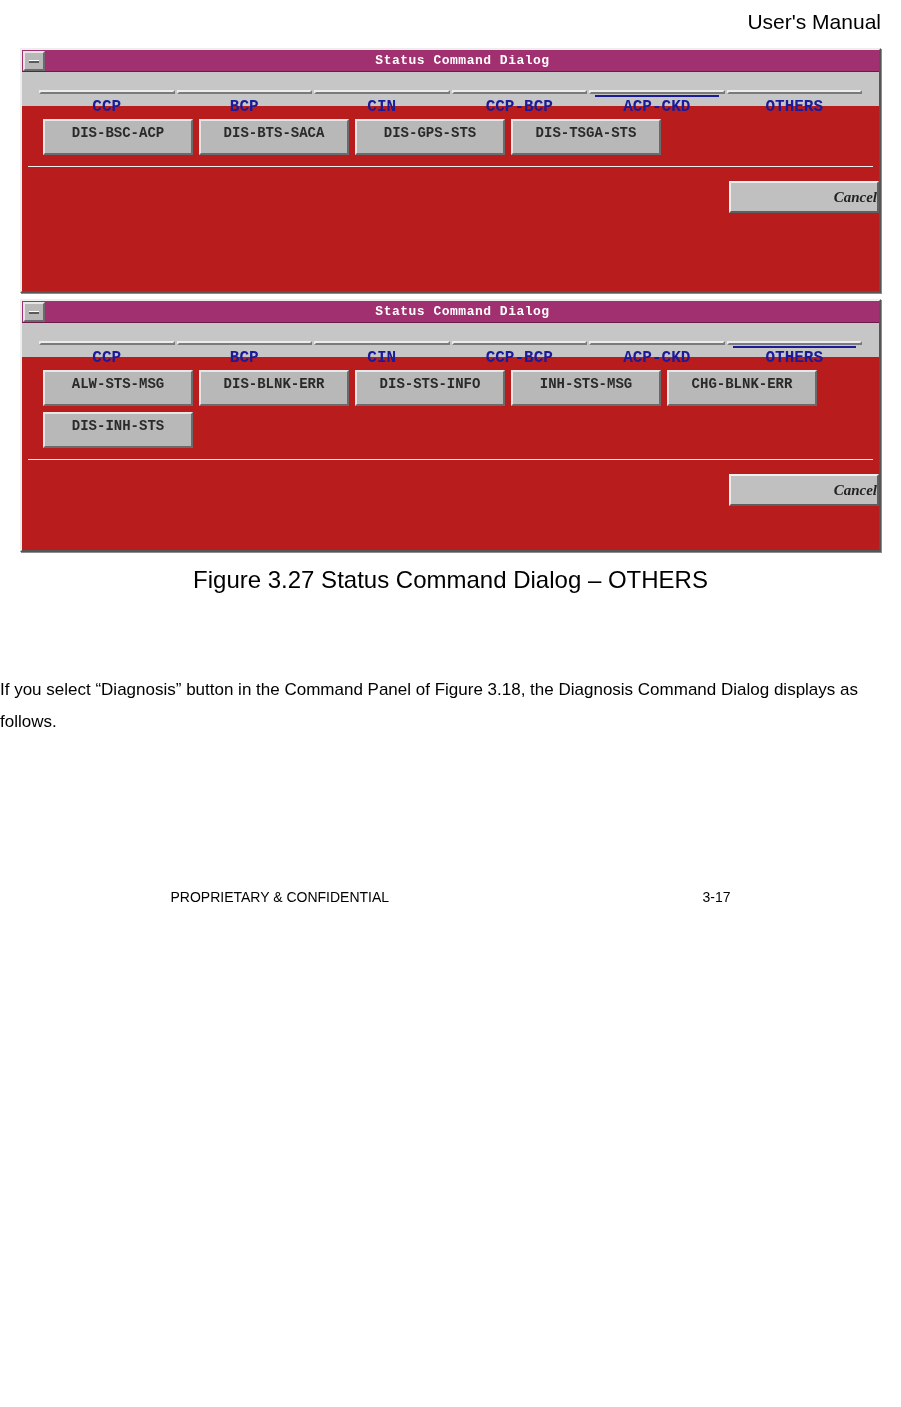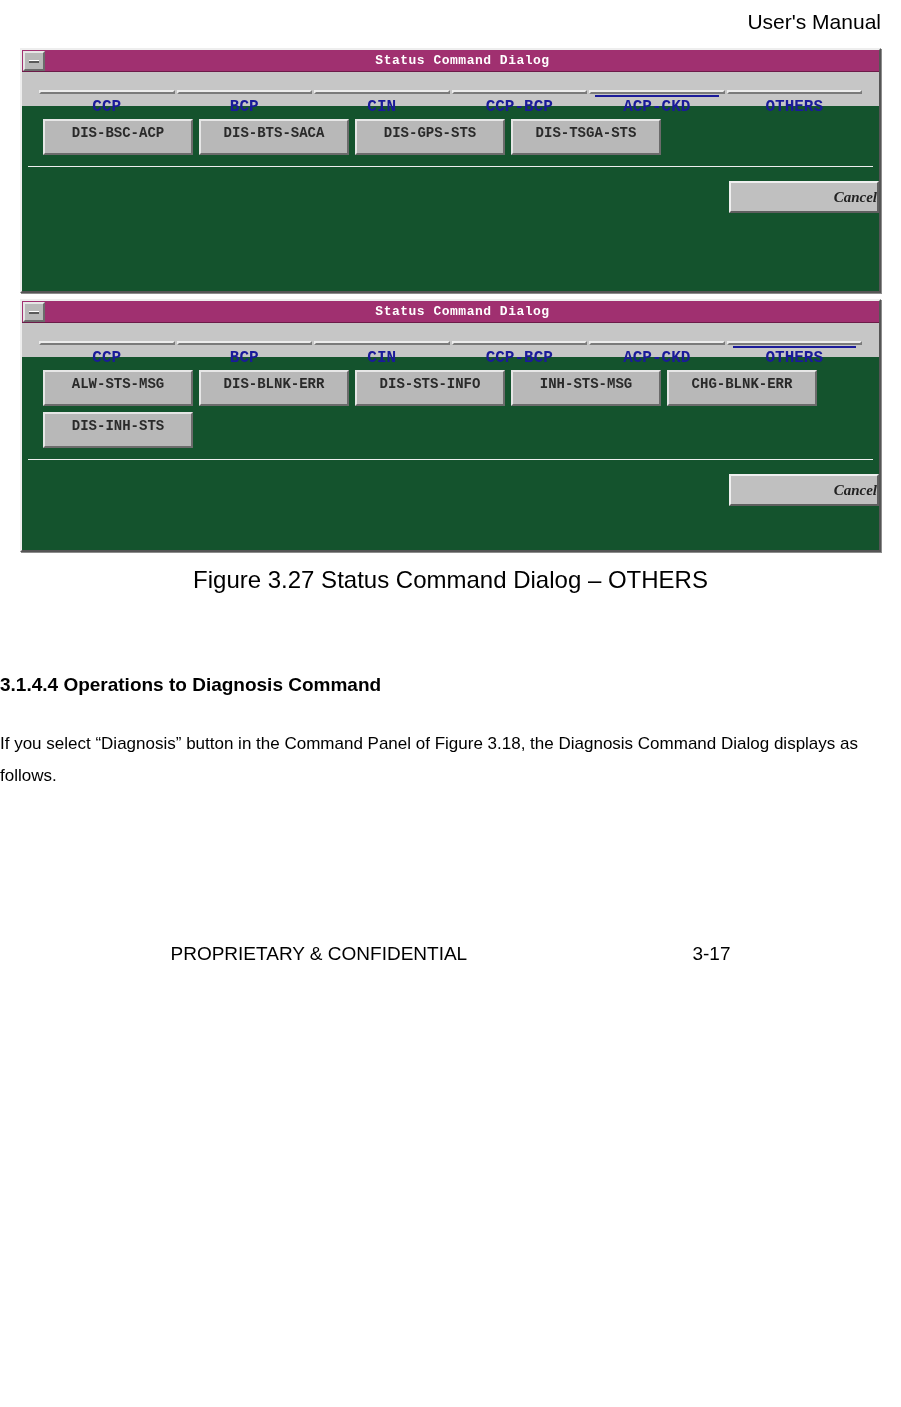--- a/index.html
+++ b/index.html
@@ -4,21 +4,21 @@
   <style>
     * { box-sizing: border-box; }
     body { margin: 0; padding: 0; font-family: Arial, Helvetica, sans-serif; background: #fff; width: 901px; }
     .page { width: 901px; padding: 0 20px; position: relative; }
     .header-corner { text-align: right; font-weight: normal; font-size: 21px; padding: 10px 0 14px; }
     .dialog-window {
       margin: 0 0 6px 0;
       border: 2px solid #999;
       border-top-color: #eee; border-left-color: #eee;
       border-right-color: #555; border-bottom-color: #555;
-      background: #14532d;
+      background: #b91c1c;
       box-shadow: 1px 1px 0 #8c8c8c;
     }
     .titlebar {
       display: flex; align-items: stretch;
       background: #a03070;
       height: 22px;
       border-bottom: 1px solid #6c1b48;
     }
     .sysmenu {
       width: 22px; height: 20px;
@@ -75,21 +75,21 @@
       border-right-color:#5f5f5f; border-bottom-color:#5f5f5f;
       font-family:"Times New Roman",serif; font-style:italic; font-weight:bold;
       font-size:15px; line-height:28px; color:#222;
     }
     .dialog-body-pad { height: 70px; }
     .dialog-body-pad-small { height: 36px; }
     .caption { text-align:center; font-size:20px; margin: 6px 0 60px; }
     .caption2 { text-align:center; font-size:24px; margin: 14px 0 80px; }
     .sect-heading { font-size:19px; font-weight:bold; margin-left:-20px; margin-bottom:32px; }
     .body-text { font-size:17px; line-height:1.9; margin-left:-20px; }
-    .footer { display:flex; justify-content:space-between; width:560px; margin:150px auto 0; font-size:19px; padding-bottom:20px; }
+    .footer { display:flex; justify-content:space-between; width:560px; margin:150px auto 0; font-size:14px; padding-bottom:20px; }
   </style>
 </head>
 <body>
 <div class="page">
 
 <div class="header-corner">User's Manual</div>
 
 <div class="dialog-window">
   <div class="titlebar">
     <div class="sysmenu">
@@ -144,21 +144,20 @@
   </div>
   <div class="hr"></div>
   <div class="cancel-area">
     <div class="cancel-btn">Cancel</div>
   </div>
   <div class="dialog-body-pad-small"></div>
 </div>
 
 <div class="caption2">Figure 3.27 Status Command Dialog – OTHERS</div>
 
-<div class="sect-heading">3.1.4.4 Operations to Diagnosis Command</div>
 
 <div class="body-text">If you select “Diagnosis” button in the Command Panel of Figure 3.18, the Diagnosis Command Dialog displays as follows.</div>
 
 <div class="footer">
   <span>PROPRIETARY &amp; CONFIDENTIAL</span>
   <span>3-17</span>
 </div>
 
 </div>
 

